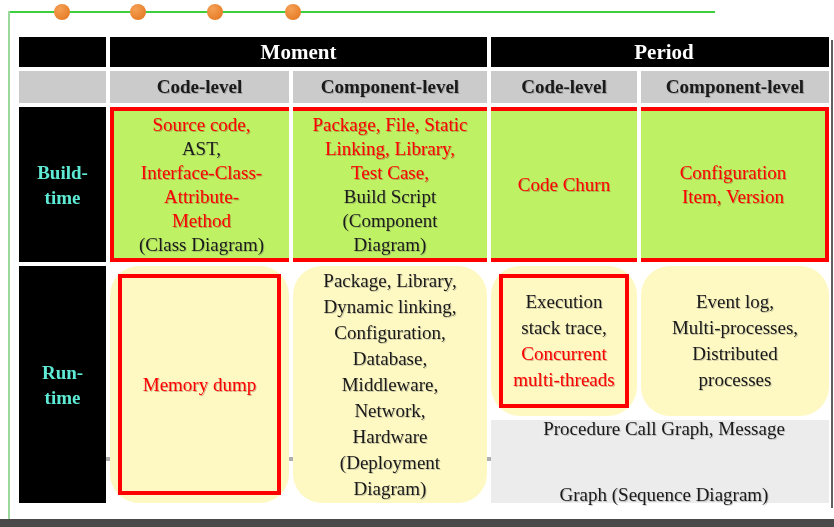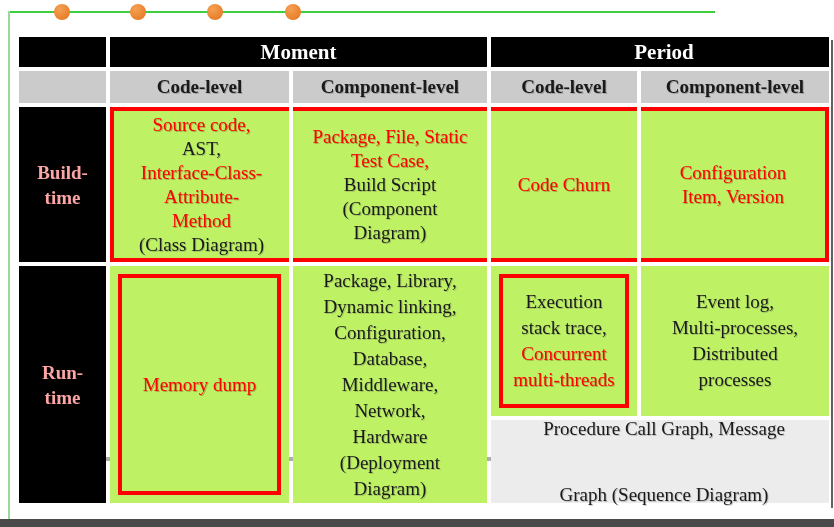--- a/index.html
+++ b/index.html
@@ -18,26 +18,26 @@
     position:absolute;left:19px;top:37px;width:810px;height:420px;
     display:grid;grid-template-columns:87px 179px 194px 146px 188px;
     grid-template-rows:30px 32px 155px 150px 83px;gap:4px;background:#ffffff;
     box-shadow:0 4px 0 #aeaeae;
   }
   .cell{display:flex;flex-direction:column;align-items:center;justify-content:center;
         text-align:center;box-sizing:border-box;}
   .blackhead{background:#000;color:#fff;font-weight:bold;font-size:21px;}
   .subhead{background:#cbcbcb;font-weight:bold;font-size:19px;
            text-shadow:1px 1px 0 rgba(90,90,90,0.35);}
-  .rowlabel{background:#000;color:#fca5a5;font-weight:bold;font-size:19px;line-height:25px;}
+  .rowlabel{background:#000;color:#5eead4;font-weight:bold;font-size:19px;line-height:25px;}
   .bodycell{font-size:19px;line-height:24px;text-shadow:1px 1px 0 rgba(90,90,90,0.30);}
   .buildcell{background:#bef264;border-top:4px solid #fe0000;border-bottom:4px solid #fe0000;}
   .build-first{border-left:4px solid #fe0000;}
   .build-last{border-right:4px solid #fe0000;font-family:Liberation Serif, serif;}
-  .runcell{background:#bef264;line-height:26px;}
+  .runcell{background:#fef9c3;line-height:26px;border-radius:29px;}
   .runbottom{background:#ececec;line-height:26px;}
   .redbox{flex:1;align-self:stretch;margin:8px;border:4px solid #fe0000;
           display:flex;flex-direction:column;align-items:center;justify-content:center;}
   .red{color:#fe0000;text-shadow:1px 1px 0 rgba(120,0,0,0.30);}
   
   .g-c23{grid-column:2/4;} .g-c45{grid-column:4/6;padding-left:8px;}
   .g-r45{grid-row:4/6;}
   .g-r4{grid-row:4;} .g-r5{grid-row:5;gap:40px;}
   
   .rshadow{position:absolute;left:831px;top:40px;width:2px;height:468px;background:#606060;}
@@ -86,20 +86,21 @@
     <div class="cell bodycell buildcell build-first">
         <div class="red">Source code,</div>
         <div>AST,</div>
         <div class="red">Interface-Class-</div>
         <div class="red">Attribute-</div>
         <div class="red">Method</div>
         <div>(Class Diagram)</div>
       </div>
     <div class="cell bodycell buildcell">
         <div class="red">Package, File, Static</div>
+        <div class="red">Linking, Library,</div>
         <div class="red">Test Case,</div>
         <div>Build Script</div>
         <div>(Component</div>
         <div>Diagram)</div>
       </div>
     <div class="cell bodycell buildcell">
         <div class="red">Code Churn</div>
       </div>
     <div class="cell bodycell buildcell build-last">
         <div class="red">Configuration</div>

